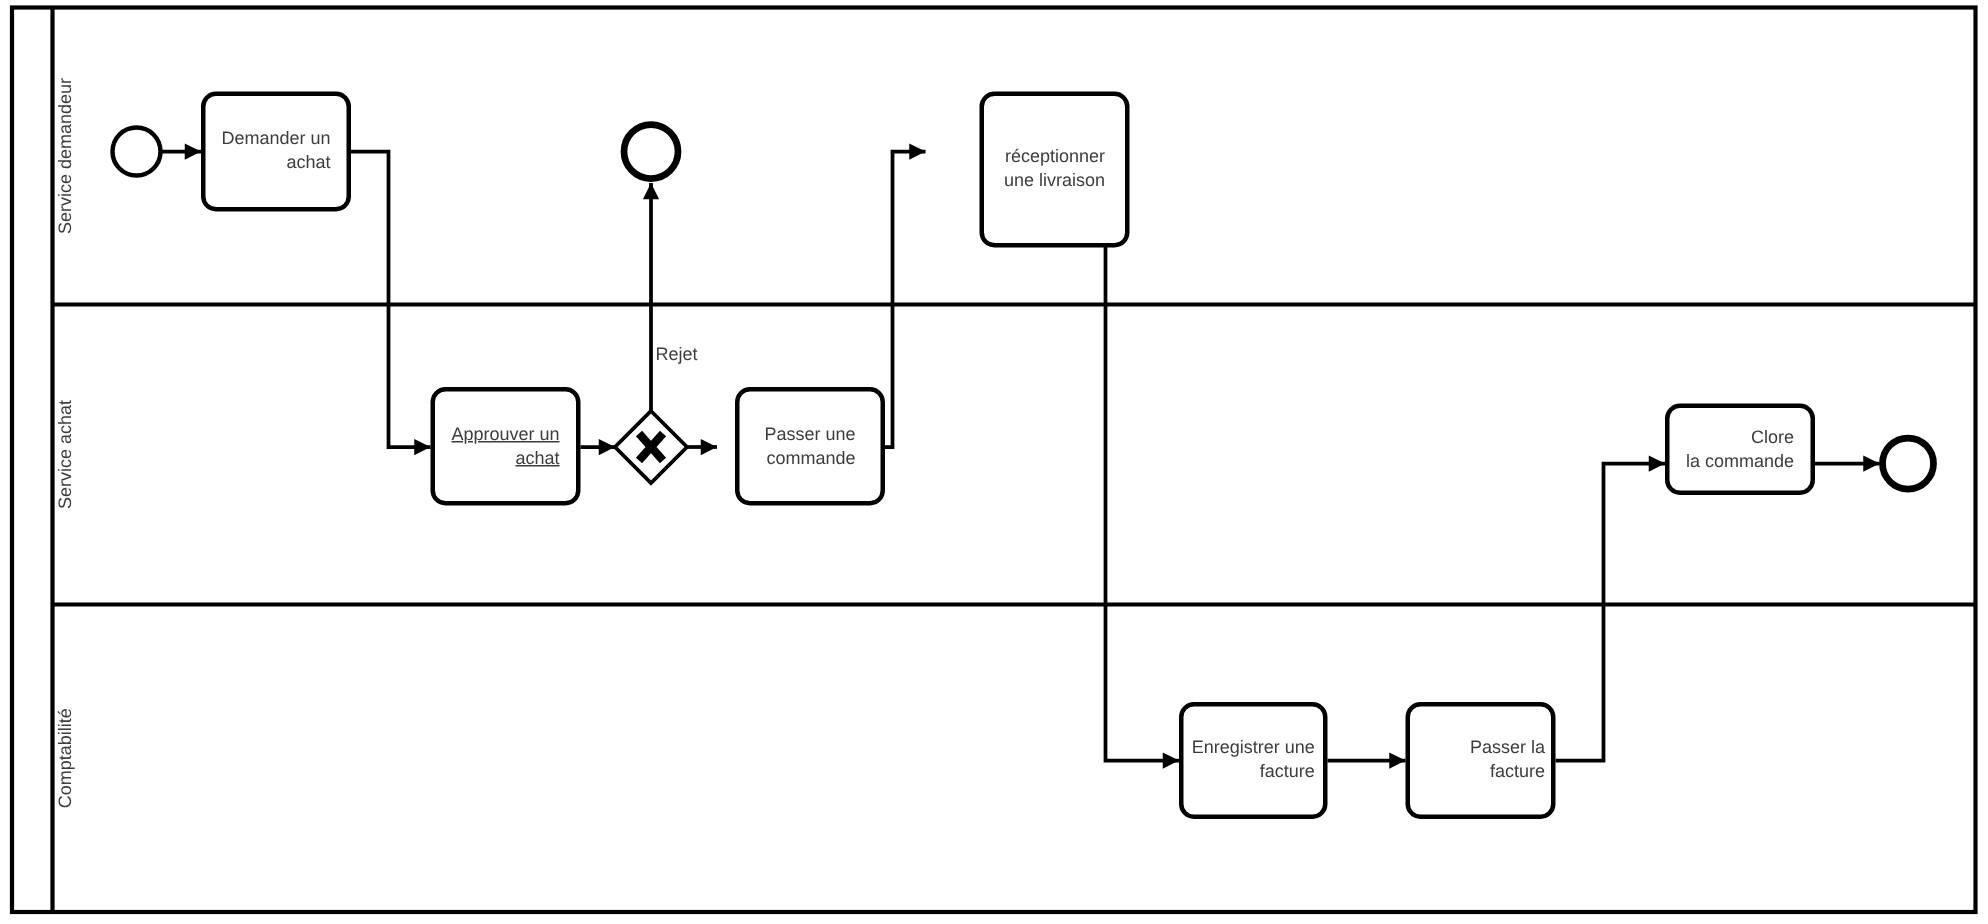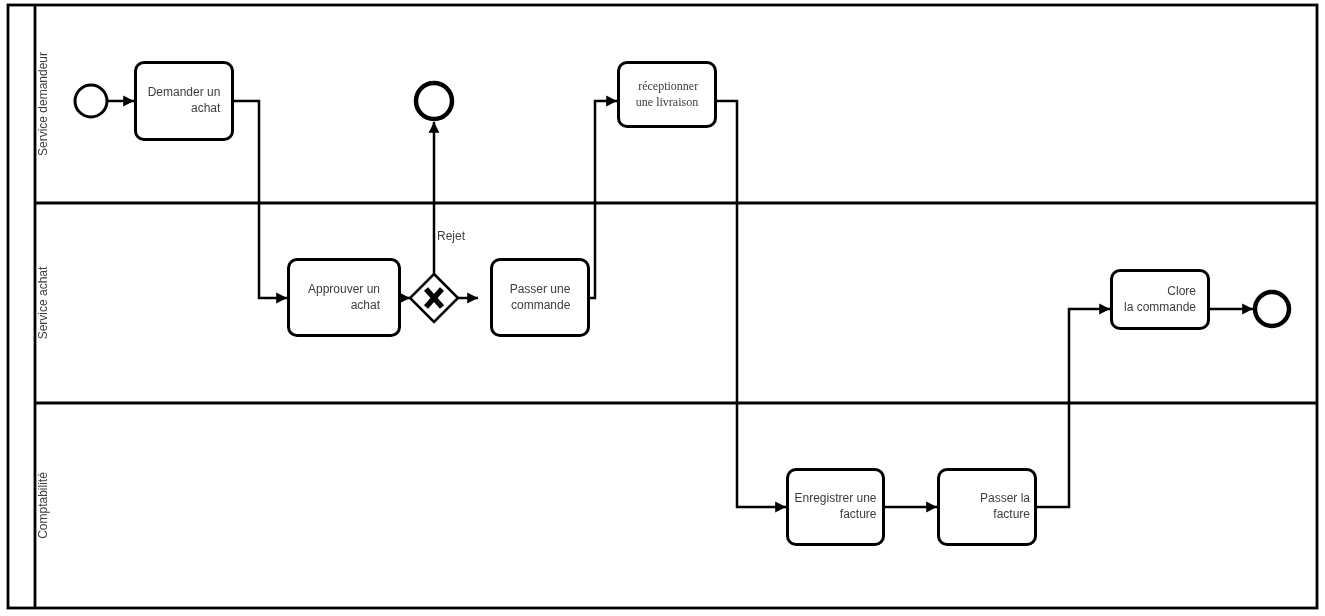--- a/index.html
+++ b/index.html
@@ -66,29 +66,29 @@
           <line x1="442" y1="289" x2="426" y2="307"></line>
         </g>
       </g>
   </svg>
   <div id="html-layer">
       <div class="flow-label" style="left: 437px; top: 229px;">Rejet</div>
       <div class="task" style="left: 134px; top: 61px; width: 100px; height: 80px;">
         <span>Demander un
 achat</span>
       </div>
-      <div class="task" style="left: 287px; top: 258px; width: 114px; height: 79px;">
+      <div class="task" style="left: 287px; top: 258px; width: 100px; height: 79px; text-decoration: underline;">
         <span>Approuver un
 achat</span>
       </div>
       <div class="task" style="left: 490px; top: 258px; width: 100px; height: 79px;">
         <span>Passer une
 commande</span>
       </div>
-      <div class="task" style="left: 617px; top: 61px; width: 100px; height: 67px; font-family: Liberation Serif, serif;">
+      <div class="task" style="left: 653px; top: 61px; width: 100px; height: 104px;">
         <span>réceptionner
 une livraison</span>
       </div>
       <div class="task" style="left: 786px; top: 468px; width: 99px; height: 78px;">
         <span>Enregistrer une
 facture</span>
       </div>
       <div class="task" style="left: 937px; top: 468px; width: 100px; height: 78px;">
         <span>Passer la facture</span>
       </div>

